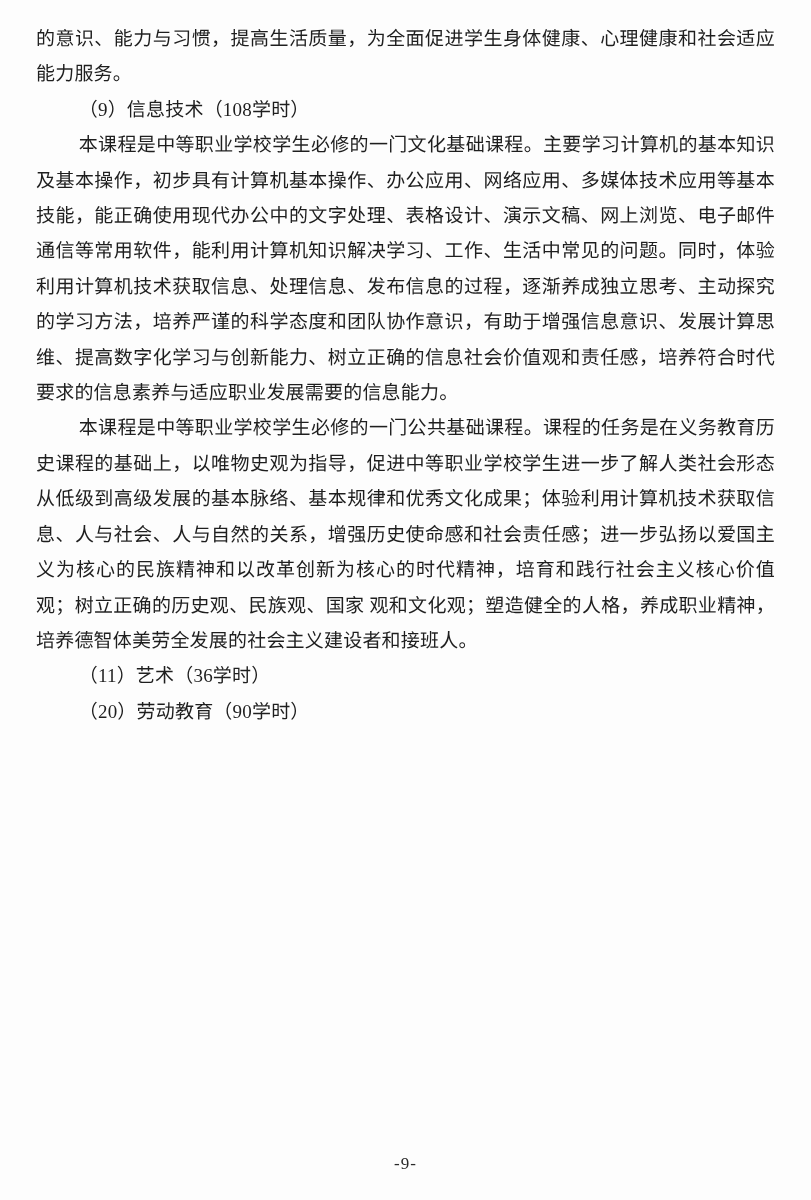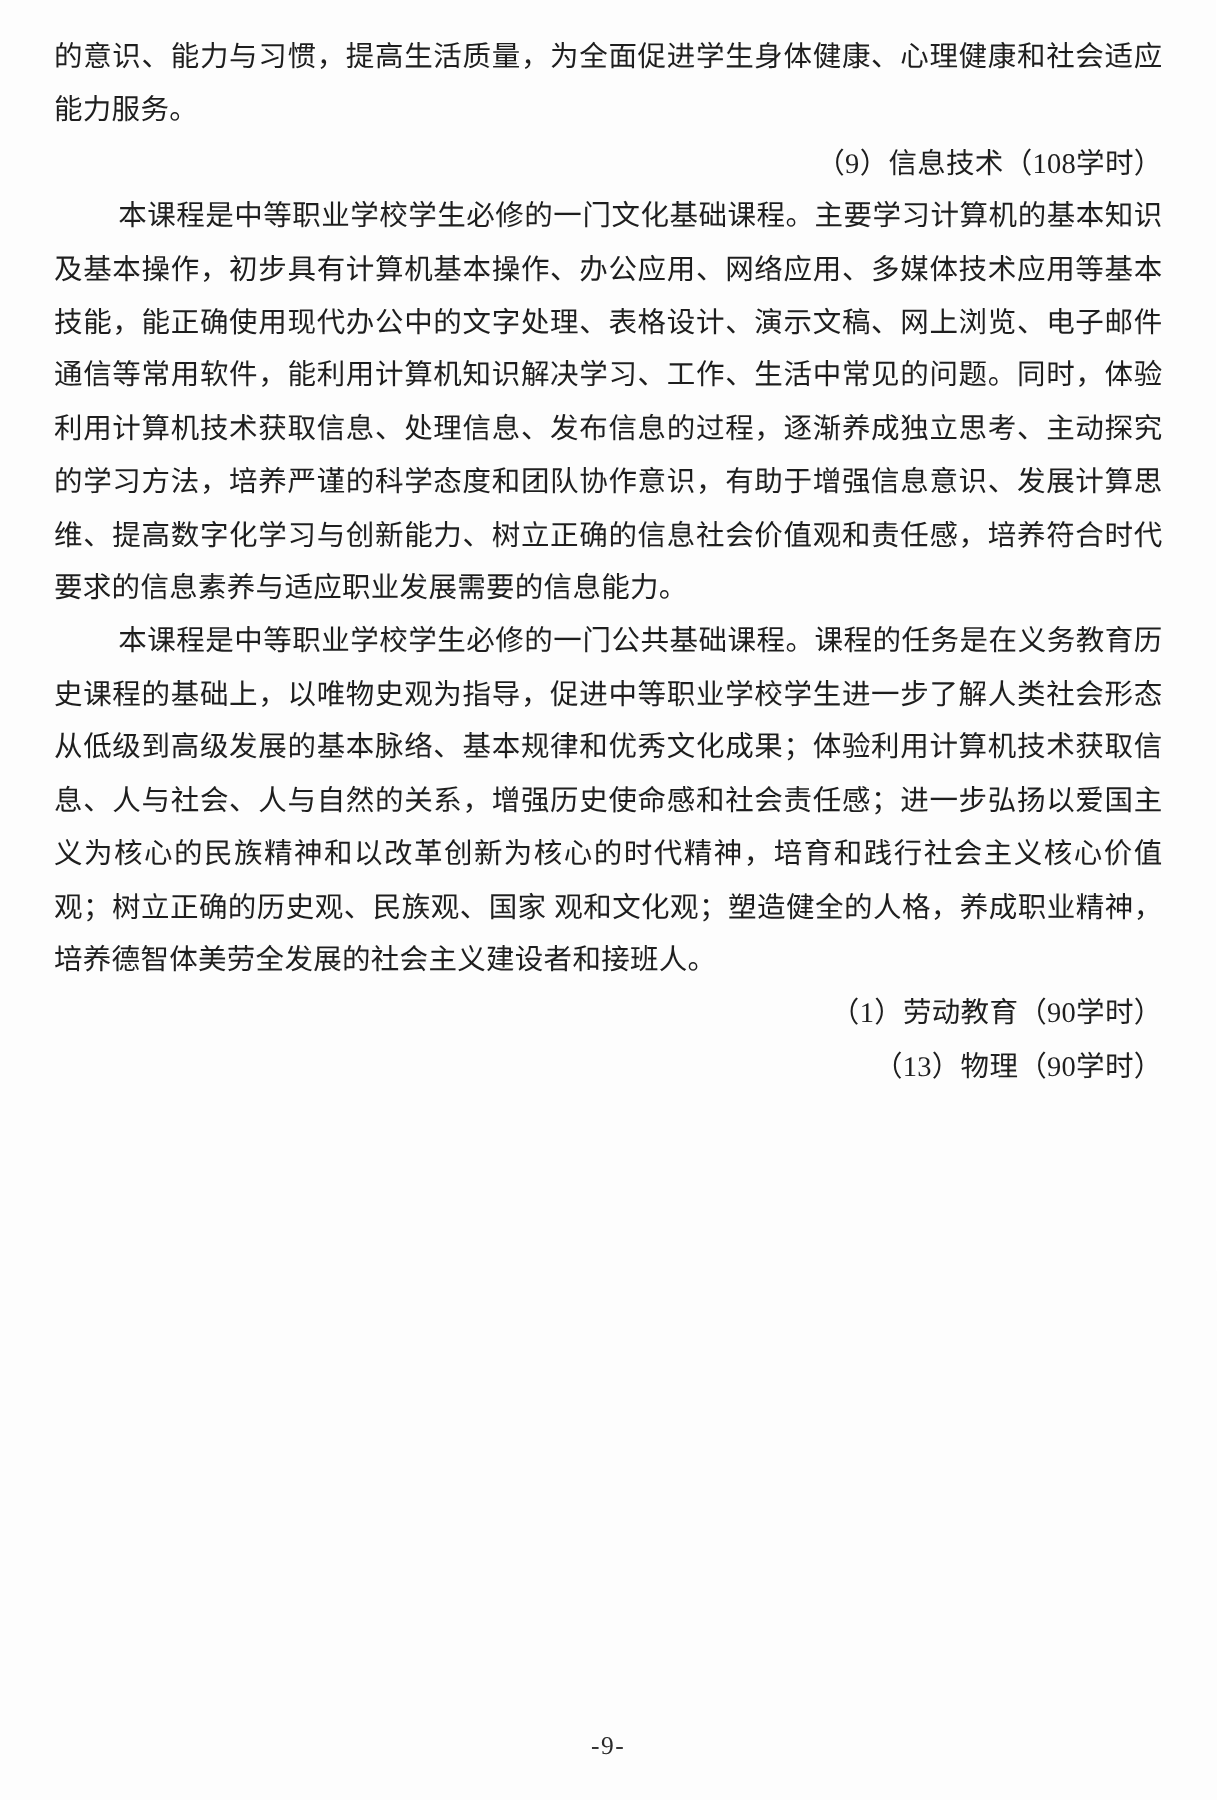--- a/index.html
+++ b/index.html
@@ -24,21 +24,21 @@
     line-height: 35.4px;
     text-align: justify;
     text-justify: inter-ideograph;
     word-break: break-all;
     letter-spacing: 0.2px;
   }
   .content p.indent {
     text-indent: 2.25em;
   }
   .content p.heading {
-    text-align: right;
+    text-align: left;
   }
   .footer {
     position: absolute;
     left: 0;
     right: 0;
     bottom: 26px;
     text-align: center;
     font-size: 17px;
     color: #2a2a2a;
     letter-spacing: 1px;
@@ -51,24 +51,24 @@
   <main class="content">
     <p>的意识、能力与习惯，提高生活质量，为全面促进学生身体健康、心理健康和社会适应能力服务。</p>
 
     <p class="indent heading">（9）信息技术（108学时）</p>
 
     <p class="indent">本课程是中等职业学校学生必修的一门文化基础课程。主要学习计算机的基本知识及基本操作，初步具有计算机基本操作、办公应用、网络应用、多媒体技术应用等基本技能，能正确使用现代办公中的文字处理、表格设计、演示文稿、网上浏览、电子邮件通信等常用软件，能利用计算机知识解决学习、工作、生活中常见的问题。同时，体验利用计算机技术获取信息、处理信息、发布信息的过程，逐渐养成独立思考、主动探究的学习方法，培养严谨的科学态度和团队协作意识，有助于增强信息意识、发展计算思维、提高数字化学习与创新能力、树立正确的信息社会价值观和责任感，培养符合时代要求的信息素养与适应职业发展需要的信息能力。</p>
 
 
     <p class="indent">本课程是中等职业学校学生必修的一门公共基础课程。课程的任务是在义务教育历史课程的基础上，以唯物史观为指导，促进中等职业学校学生进一步了解人类社会形态从低级到高级发展的基本脉络、基本规律和优秀文化成果；体验利用计算机技术获取信息、人与社会、人与自然的关系，增强历史使命感和社会责任感；进一步弘扬以爱国主义为核心的民族精神和以改革创新为核心的时代精神，培育和践行社会主义核心价值观；树立正确的历史观、民族观、国家 观和文化观；塑造健全的人格，养成职业精神，培养德智体美劳全发展的社会主义建设者和接班人。</p>
 
+    <p class="indent heading">（11）艺术（36学时）</p>
 
 
-    <p class="indent heading">（1）劳动教育（90学时）</p>
+    <p class="indent heading">（20）劳动教育（90学时）</p>
 
 
-    <p class="indent heading">（13）物理（90学时）</p>
   </main>
 
   <footer class="footer">
     <span>-9-</span>
   </footer>
 </div>
 
 </body></html>

